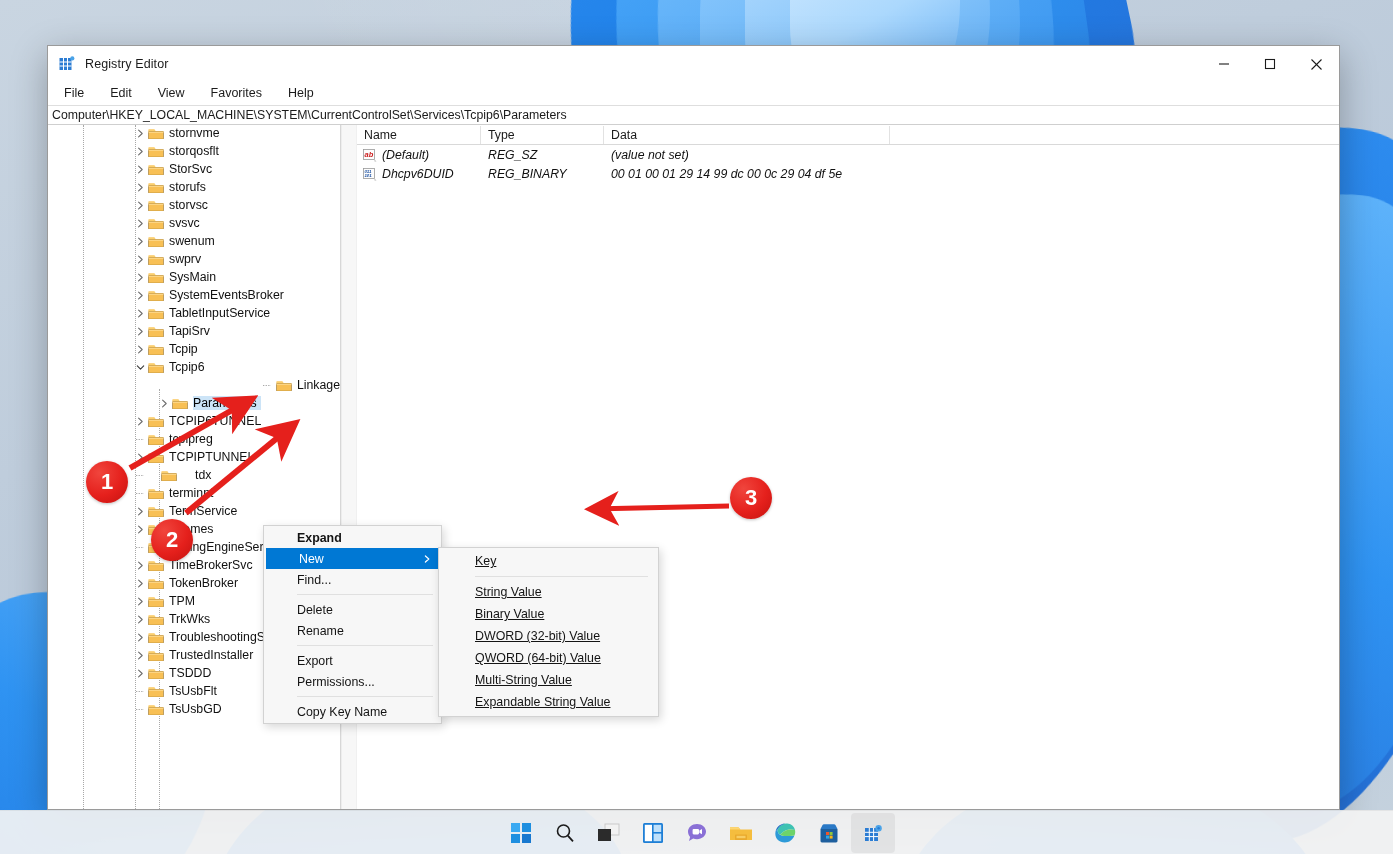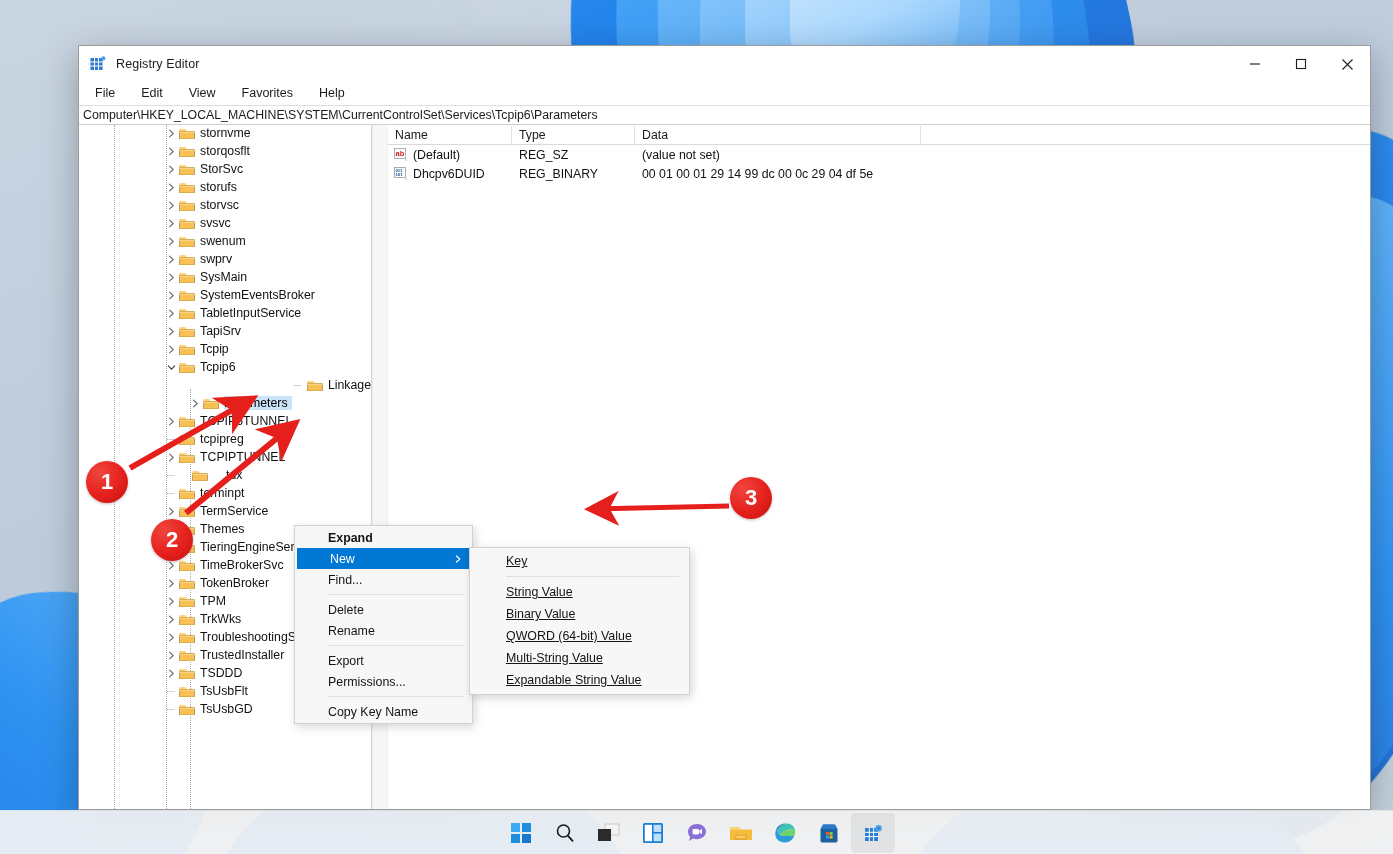--- a/index.html
+++ b/index.html
@@ -82,21 +82,20 @@
   .tb-btn.active { background: rgba(0,0,0,0.055); }
 
   
   #regwin {
     position: absolute; left: 47px; top: 45px; width: 1293px; height: 765px;
     background: #ffffff;
     border: 1px solid #9a9a9a;
     box-shadow: 0 10px 34px rgba(0,0,0,0.28);
     display: flex; flex-direction: column;
     overflow: hidden;
-    margin-left: 31px;
   }
   #titlebar {
     height: 36px; display: flex; align-items: center;
     background: #ffffff; flex: none;
     position: relative;
   }
   #title-icon { margin-left: 10px; width: 18px; height: 18px; position: relative; flex:none; }
   #title-text {
     margin-left: 9px; font-size: 12.5px; color: #1b1b1b; letter-spacing: 0.1px;
   }
@@ -172,21 +171,21 @@
   .colh::after {
     content: ""; position: absolute; right: 0; top: 1px; bottom: 1px; width: 1px; background: #e2e2e2;
   }
   .c-name { width: 124px; flex: none; }
   .c-type { width: 123px; flex: none; }
   .c-data { width: 286px; flex: none; }
   .c-rest { flex: 1 1 auto; }
   .c-rest::after { display: none; }
 
   .lrow { height: 19px; display: flex; align-items: center; font-size: 12.3px; color: #111; }
-  .lcell { display: flex; align-items: center; white-space: nowrap; overflow: hidden; }
+  .lcell { display: flex; align-items: flex-end; white-space: nowrap; overflow: hidden; font-style: italic; }
   .lcell.name { width: 124px; flex: none; padding-left: 6px; gap: 5px; }
   .lcell.type { width: 123px; flex: none; padding-left: 7px; }
   .lcell.data { flex: 1 1 auto; padding-left: 7px; }
 
   .vicon { width: 14px; height: 13px; flex: none; position: relative; }
 
   
   #ctxmenu {
     position: absolute; left: 215px; top: 400px; width: 179px;
     background: #f7f7f7;
@@ -883,20 +882,23 @@
           <span>Key</span>
         </div>
         <div class="csep"></div>
         <div class="cmi">
           <span>String Value</span>
         </div>
         <div class="cmi">
           <span>Binary Value</span>
         </div>
         <div class="cmi">
+          <span>DWORD (32-bit) Value</span>
+        </div>
+        <div class="cmi">
           <span>QWORD (64-bit) Value</span>
         </div>
         <div class="cmi">
           <span>Multi-String Value</span>
         </div>
         <div class="cmi">
           <span>Expandable String Value</span>
         </div>
       </div>
 

